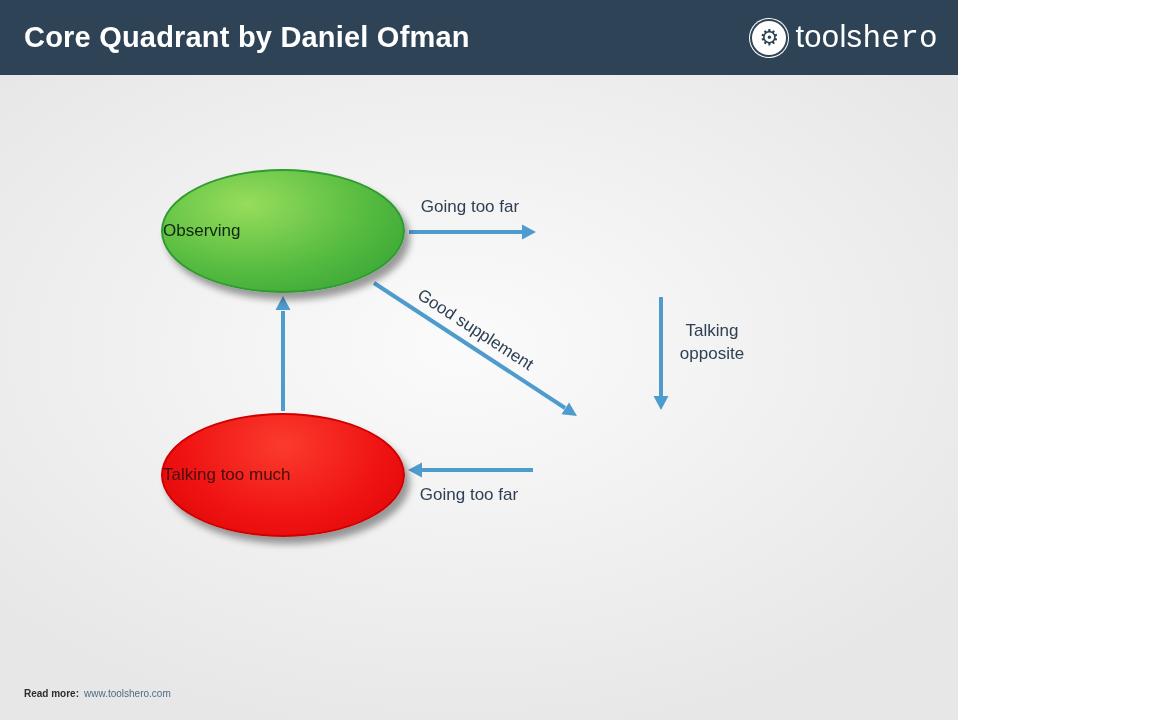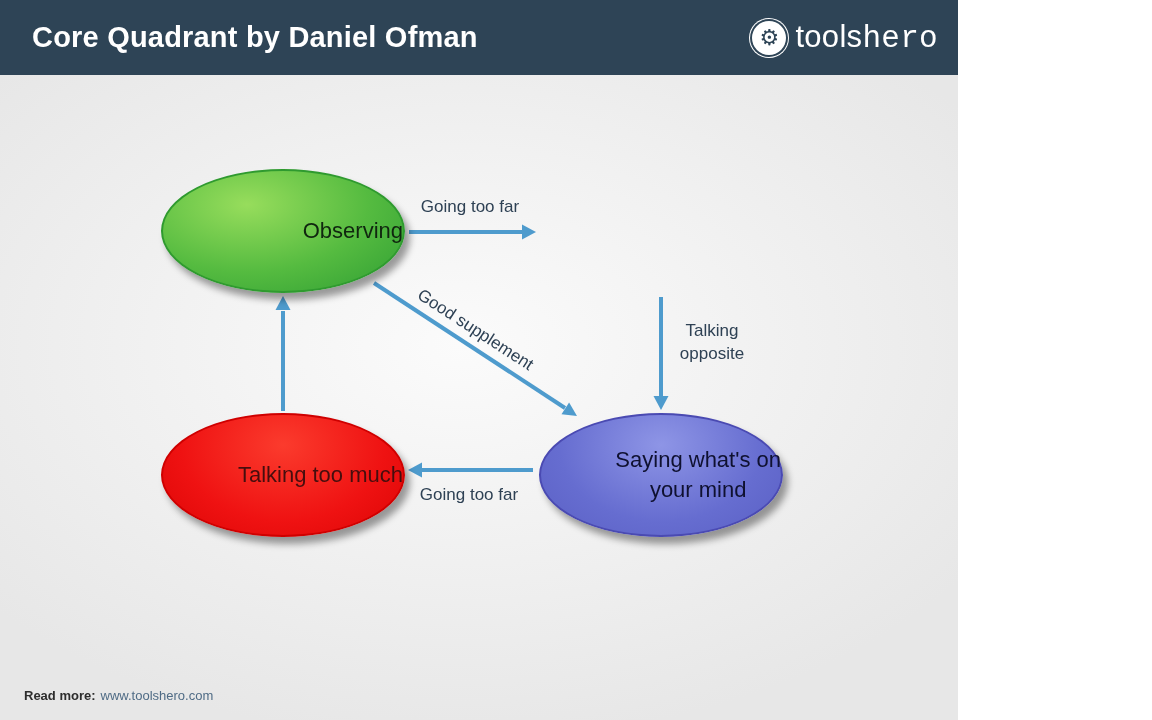--- a/index.html
+++ b/index.html
@@ -12,58 +12,58 @@
   .content {
     position: absolute; left: 0; top: 0; width: 958px; height: 720px;
     background: radial-gradient(ellipse 65% 55% at 48% 48%, #fbfbfb 0%, #f0f0f0 55%, #e7e7e7 100%);
   }
 
   
   .header {
     position: absolute; left: 0; top: 0; width: 958px; height: 75px;
     background: #2e4456;
     display: flex; align-items: center; justify-content: space-between;
-    padding: 0 20px 0 32px;
+    padding: 0 20px 0 24px;
   }
   .header-title { color: #ffffff; font-size: 29px; font-weight: bold; letter-spacing: 0.2px; }
   .logo { display: flex; align-items: center; gap: 9px; }
   .logo-icon {
     width: 34px; height: 34px; border-radius: 50%;
     background: #ffffff; color: #2e4456;
     display: flex; align-items: center; justify-content: center;
     font-size: 22px; line-height: 1;
     box-shadow: 0 0 0 2px #2e4456, 0 0 0 3px #ffffff;
   }
   .logo-text { color: #ffffff; font-size: 31px; letter-spacing: 0.3px; }
   .logo-text .bold { font-weight: normal; }
   .logo-text .light { font-weight: normal; font-family: Liberation Mono, monospace; }
 
   
   .canvas { position: absolute; left: 0; top: 75px; width: 958px; height: 645px; }
   .arrows { position: absolute; left: 0; top: 0; }
 
   .node {
     position: absolute; border-radius: 50%;
-    display: flex; align-items: center; justify-content: flex-end;
-    text-align: center; font-size: 22px; line-height: 1.35;
+    display: flex; align-items: center; justify-content: flex-start;
+    text-align: center; font-size: 17px; line-height: 1.35;
     box-shadow: 5px 7px 7px rgba(0,0,0,0.38);
   }
   .node-green  { background: radial-gradient(ellipse at 35% 28%, #97dd5c 0%, #55bb40 55%, #2f9e33 100%); border: 2px solid #2f9a2f; color: #10260f; }
   .node-orange { background: radial-gradient(ellipse at 50% 22%, #ffcb2a 0%, #ffab00 55%, #fb8f00 100%); border: 2px solid #ef9400; color: #1f1403; }
   .node-red    { background: radial-gradient(ellipse at 50% 25%, #fb3b2d 0%, #ef1212 60%, #dc0505 100%); border: 2px solid #cf0000; color: #460e0e; }
   .node-blue   { background: radial-gradient(ellipse at 50% 25%, #8e95e6 0%, #666dd0 60%, #5a5fc4 100%); border: 2px solid #4a4ab2; color: #0f1130; }
 
   .edge-label {
     position: absolute; text-align: center;
     font-size: 17px; line-height: 1.35; color: #2e4154;
   }
   .edge-label.rotated { transform: rotate(33deg); }
 
   
-  .footer { position: absolute; left: 24px; top: 688px; font-size: 13px; color: #333333; }
+  .footer { position: absolute; left: 24px; top: 688px; font-size: 10px; color: #333333; }
   .footer .label { font-weight: bold; color: #2d2d2d; }
   .footer .site { color: #4f6b85; margin-left: 5px; }
 </style>
 </head>
 <body>
 
 <div class="page">
   <div class="content">
 
     <div class="header">
@@ -105,26 +105,20 @@
         </div>
       </div>
 
 
       <div class="node node-red" style="left:161px; top:338px; width:244px; height:124px;">
         <div>
           <div>Talking too much</div>
         </div>
       </div>
 
-      <div class="node node-blue" style="left:539px; top:338px; width:244px; height:124px;">
-        <div>
-          <div>Saying what's on</div>
-          <div>your mind</div>
-        </div>
-      </div>
 
       <div class="edge-label" style="left:400px; top:121px; width:140px;">
         <div>Going too far</div>
       </div>
 
       <div class="edge-label" style="left:662px; top:245px; width:100px;">
         <div>Talking</div>
         <div>opposite</div>
       </div>
 

